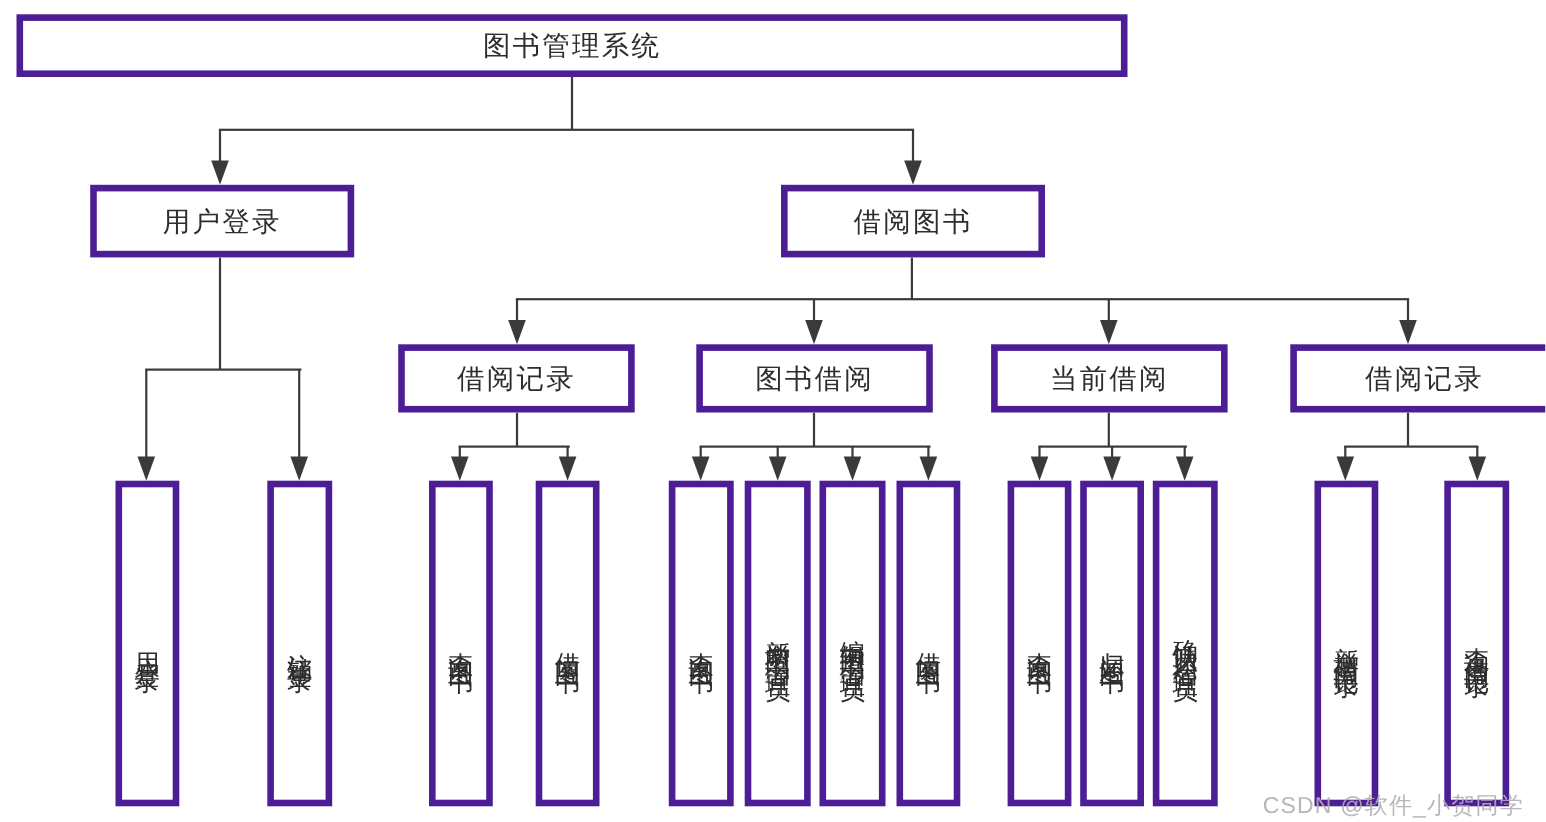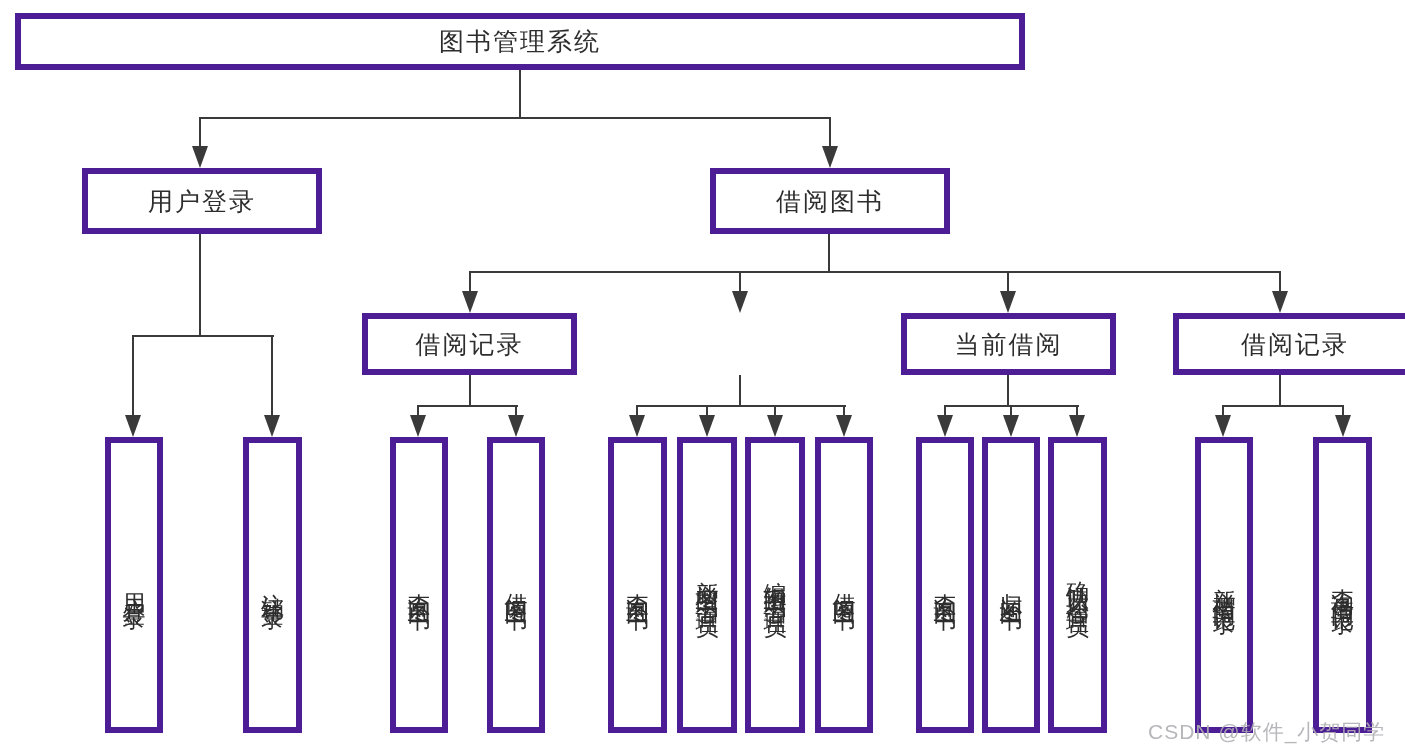--- a/index.html
+++ b/index.html
@@ -99,20 +99,23 @@
   <div class="box" style="left:82px;top:168px;width:240px;height:66px">
     <span class="h-label">用户登录</span>
   </div>
   <div class="box" style="left:710px;top:168px;width:240px;height:66px">
     <span class="h-label">借阅图书</span>
   </div>
 
   <div class="box" style="left:362px;top:313px;width:215px;height:62px">
     <span class="h-label">借阅记录</span>
   </div>
+  <div class="box" style="left:633px;top:313px;width:215px;height:62px">
+    <span class="h-label">图书借阅</span>
+  </div>
   <div class="box" style="left:901px;top:313px;width:215px;height:62px">
     <span class="h-label">当前借阅</span>
   </div>
   <div class="box" style="left:1173px;top:313px;width:244px;height:62px">
     <span class="h-label">借阅记录</span>
   </div>
 
   <div class="box" style="left:105px;top:437px;width:58px;height:296px">
     <span class="leaf-label">用户登录</span>
   </div>

